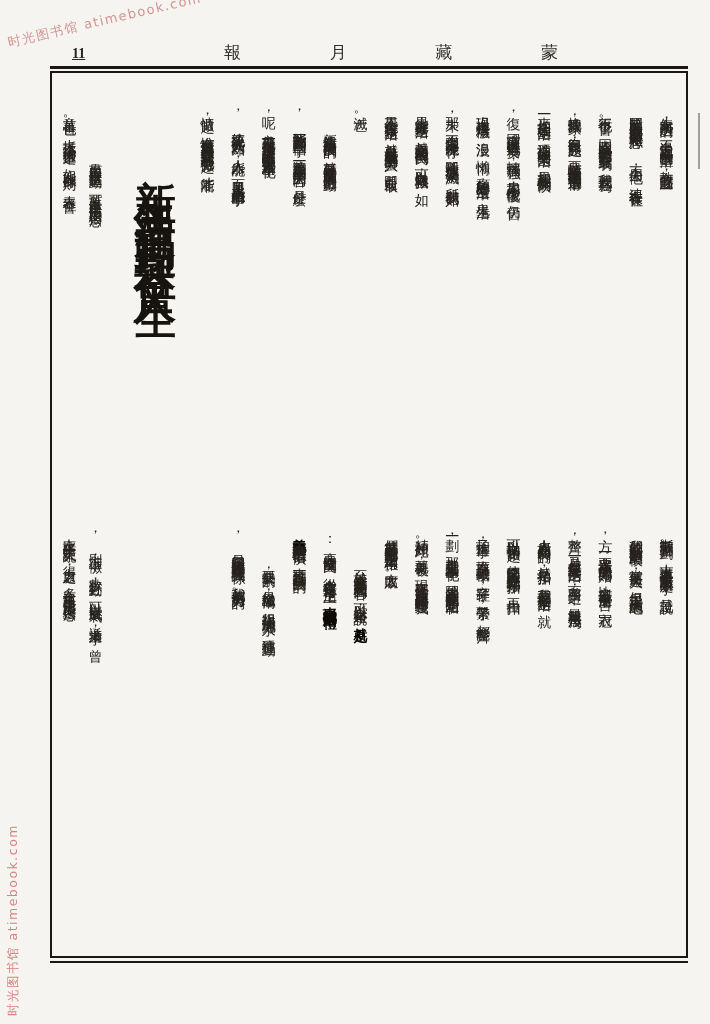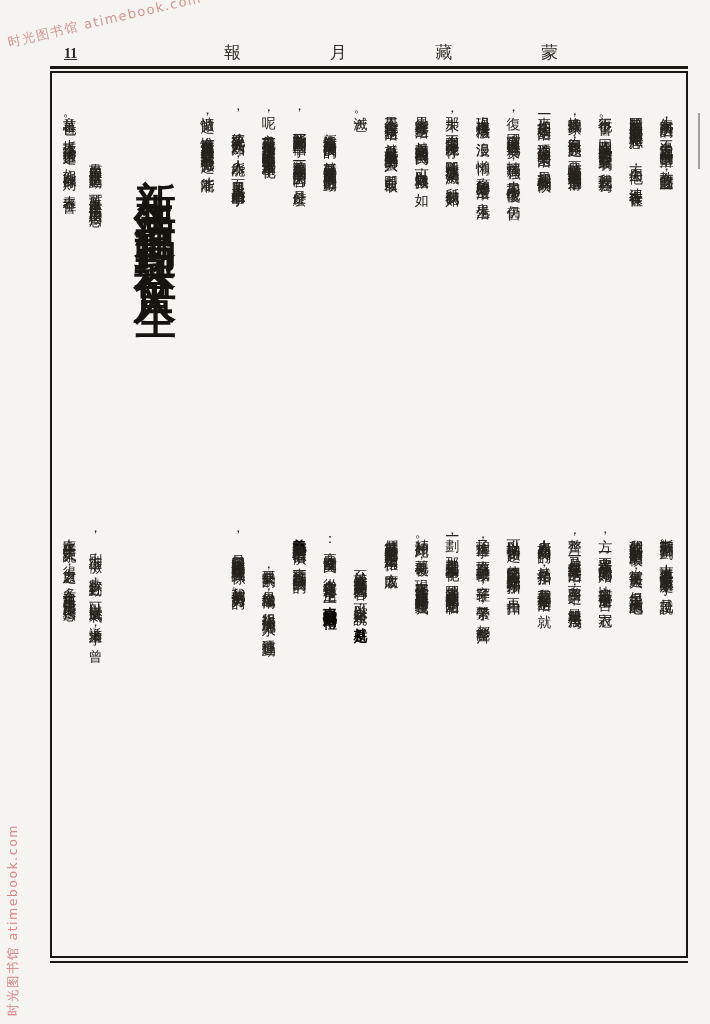--- a/index.html
+++ b/index.html
@@ -6,21 +6,21 @@
   .page{position:relative;width:710px;height:1024px;background:#f5f4f0;overflow:hidden;
         font-family:"Liberation Serif","DejaVu Serif",serif;color:#26221c;}
   
   .wm-top{position:absolute;left:6px;top:34px;transform:rotate(-13deg);transform-origin:0 0;
           color:rgba(201,122,122,0.78);font-size:13px;letter-spacing:1.5px;white-space:nowrap;
           font-family:"DejaVu Sans",sans-serif;}
   .wm-left{position:absolute;left:5px;top:1016px;transform:rotate(-90deg);transform-origin:0 0;
            color:rgba(210,105,105,0.82);font-size:12.5px;letter-spacing:1.5px;white-space:nowrap;
            font-family:"DejaVu Sans",sans-serif;}
   
-  .page-num{position:absolute;left:64px;top:46px;font-size:14px;font-weight:bold;color:#2a2621;text-decoration:underline;}
+  .page-num{position:absolute;left:72px;top:46px;font-size:14px;font-weight:bold;color:#2a2621;text-decoration:underline;}
   .journal{position:absolute;left:224px;top:41px;width:334px;display:flex;justify-content:space-between;
            font-size:17px;color:#332f29;}
   .artifact{position:absolute;left:698px;top:113px;width:1.5px;height:56px;background:rgba(60,55,50,.45);}
   
   .frame{position:absolute;left:50px;top:71px;width:634px;height:883px;border:2px solid #1b1712;}
   .frame::before,.frame::after{content:"";position:absolute;left:-2px;right:-2px;height:2.5px;background:#1b1712;}
   .frame::before{top:-7px;}
   .frame::after{bottom:-7px;}
   
   .vtext{writing-mode:vertical-rl;text-orientation:upright;position:absolute;}

